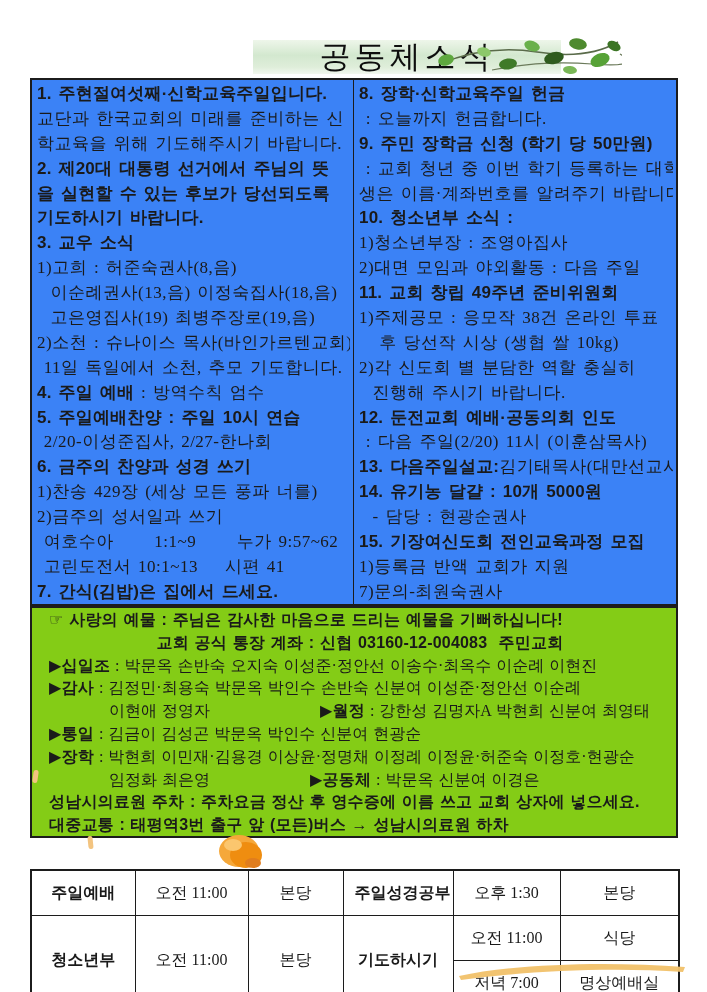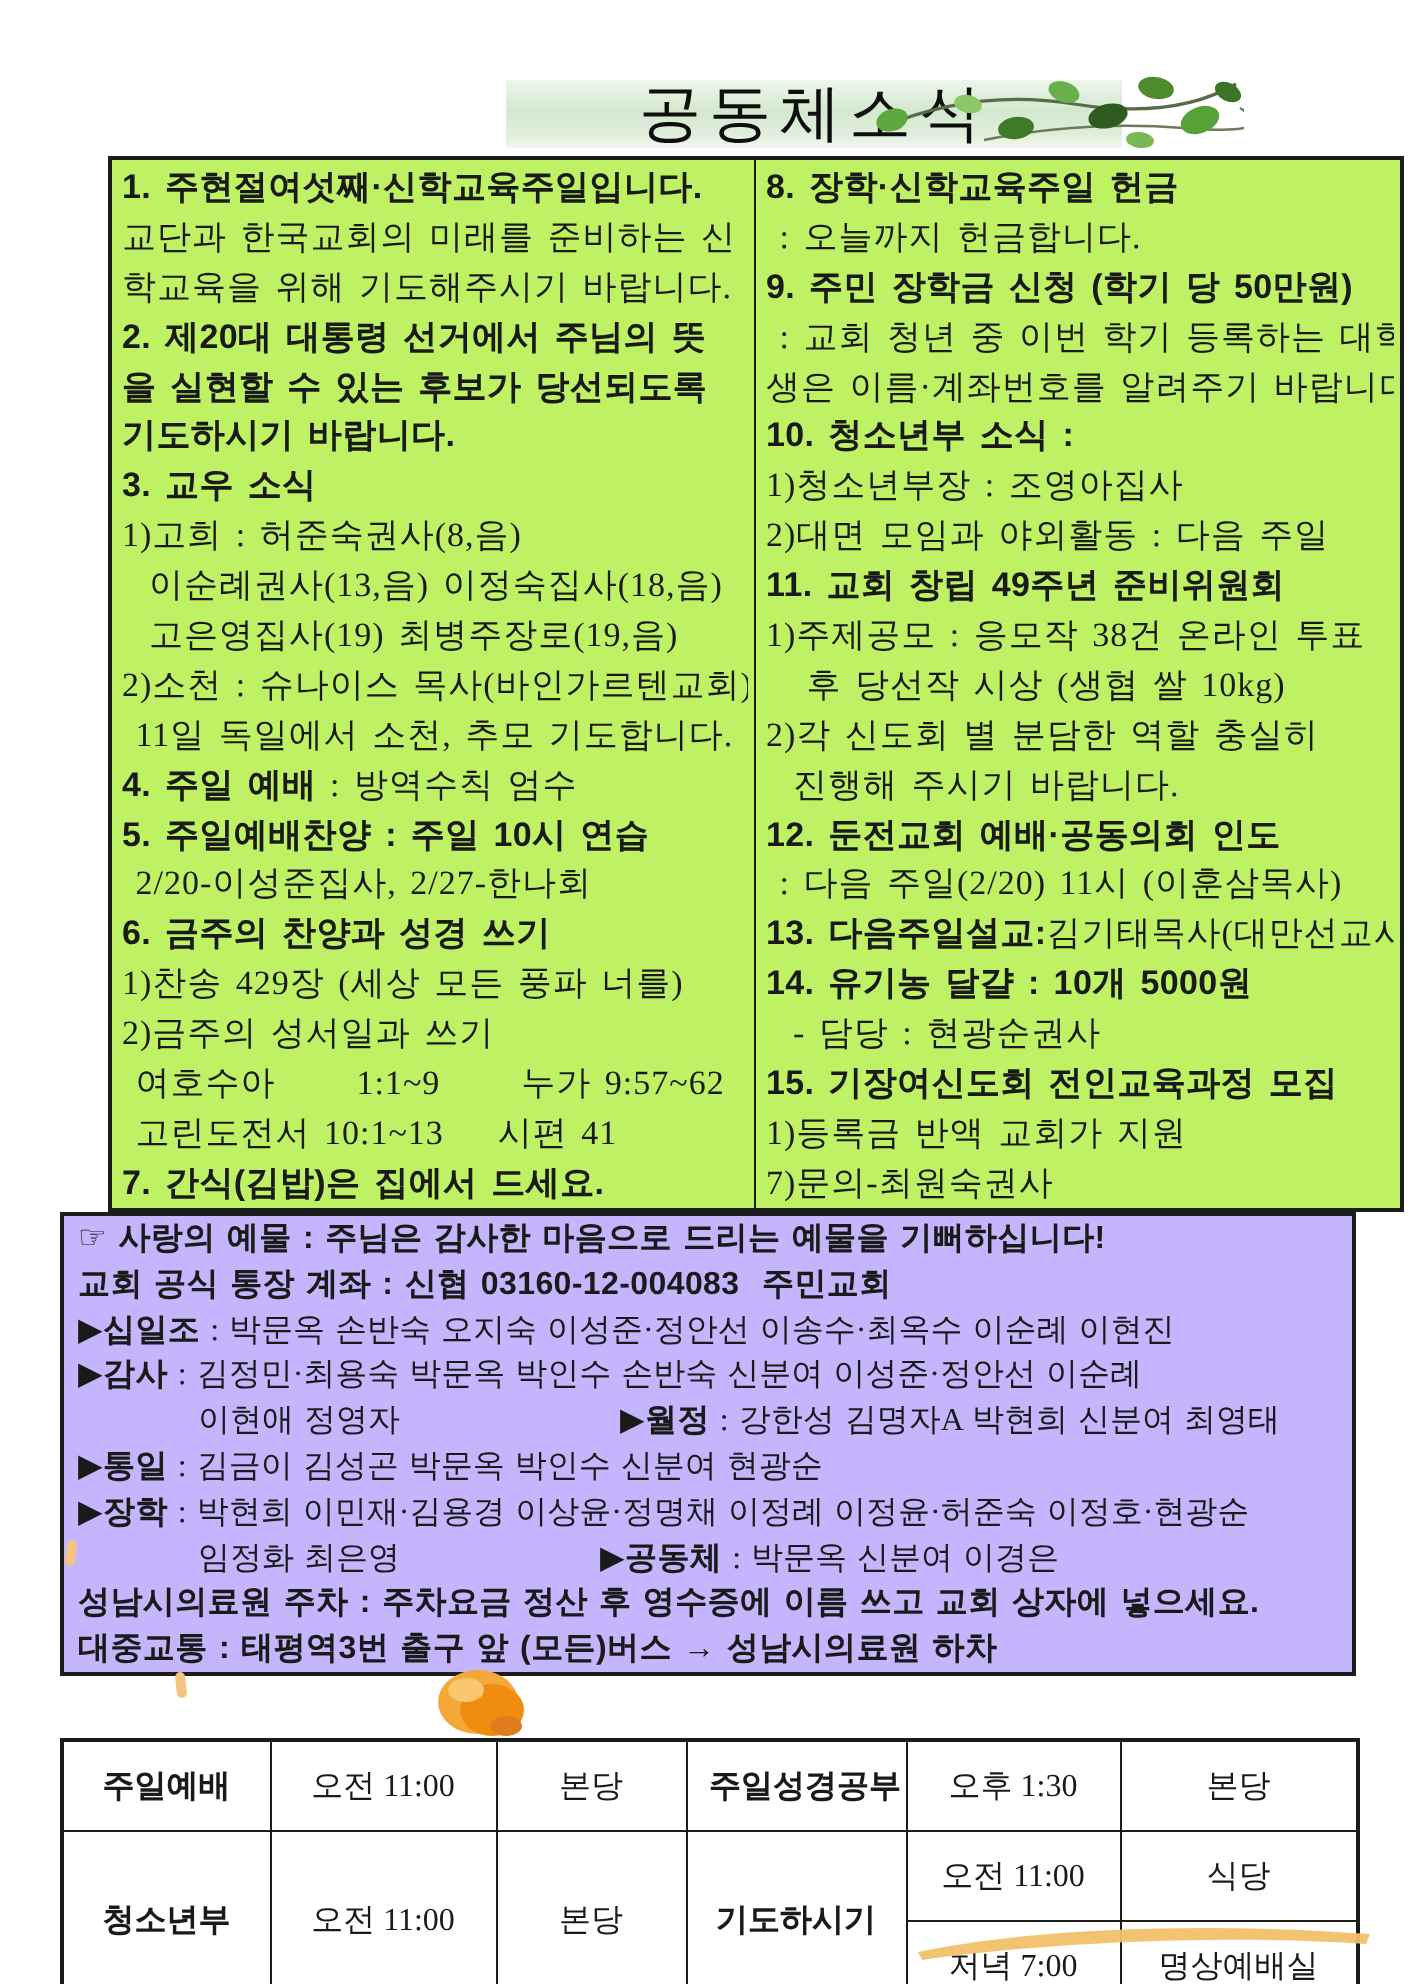--- a/index.html
+++ b/index.html
@@ -16,37 +16,37 @@
   .header-title{
     left:253px;top:36px;width:308px;height:42px;
     font-size:31px;letter-spacing:4px;text-align:center;line-height:42px;
     color:#0e0e0e;
   }
   .leaf-deco{left:432px;top:30px;}
   
   .main-box{
     left:30px;top:78px;width:648px;height:528px;
     border:2px solid #1c1c1c;box-sizing:border-box;
-    display:flex;background:#bef264;margin-left:24px;
+    display:flex;background:#3b82f6;
   }
   .col{width:50%;box-sizing:border-box;padding:2px 3px 0 5px;overflow:hidden;}
   .col-left{border-right:1.5px solid #1c1c1c;}
   .line{
     height:24.9px;line-height:24.9px;font-size:17px;white-space:pre;
     letter-spacing:0.5px;word-spacing:2px;overflow:hidden;
   }
   .bold{font-family:"Liberation Sans","DejaVu Sans",sans-serif;font-weight:bold;letter-spacing:0.2px;}
   
   .notice-box{
     left:30px;top:606px;width:648px;height:232px;
-    border:2px solid #1c1c1c;box-sizing:border-box;background:#c4b5fd;
-    padding:1px 5px 0 7px;overflow:hidden;
+    border:2px solid #1c1c1c;box-sizing:border-box;background:#84cc16;
+    padding:1px 5px 0 17px;overflow:hidden;
   }
   .notice-box .line{height:22.8px;line-height:22.8px;font-size:16px;letter-spacing:0px;word-spacing:1px;}
-  .align-center{text-align:left;}
+  .align-center{text-align:center;}
   
   .worship-title{
     left:0;top:841px;width:707px;text-align:center;
     font-family:"Liberation Sans","DejaVu Sans",sans-serif;font-weight:bold;
     font-size:21px;letter-spacing:1px;color:#111;margin-top:35px;
   }
   .orange-blob{left:213px;top:835px;}
   .worship-table{
     left:30px;top:869px;width:648px;border-collapse:collapse;table-layout:fixed;
     font-size:16px;background:#fff;

